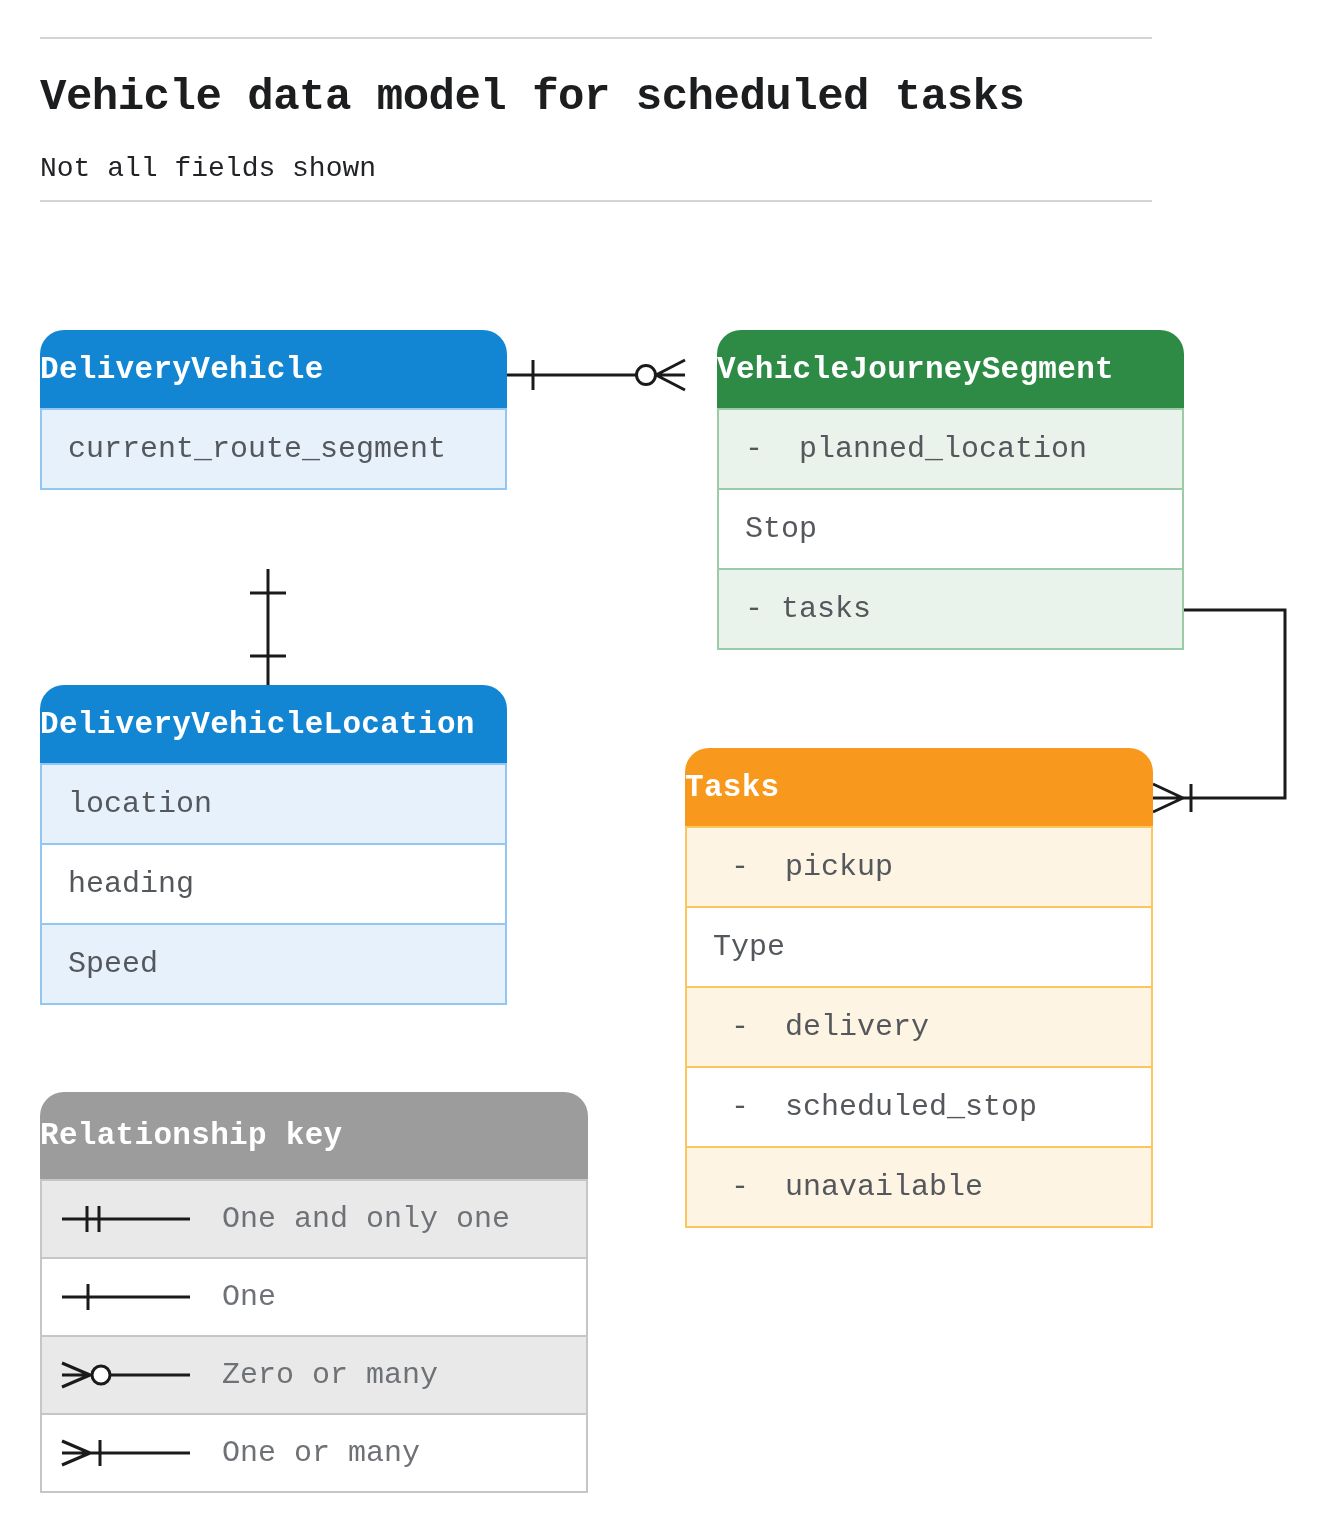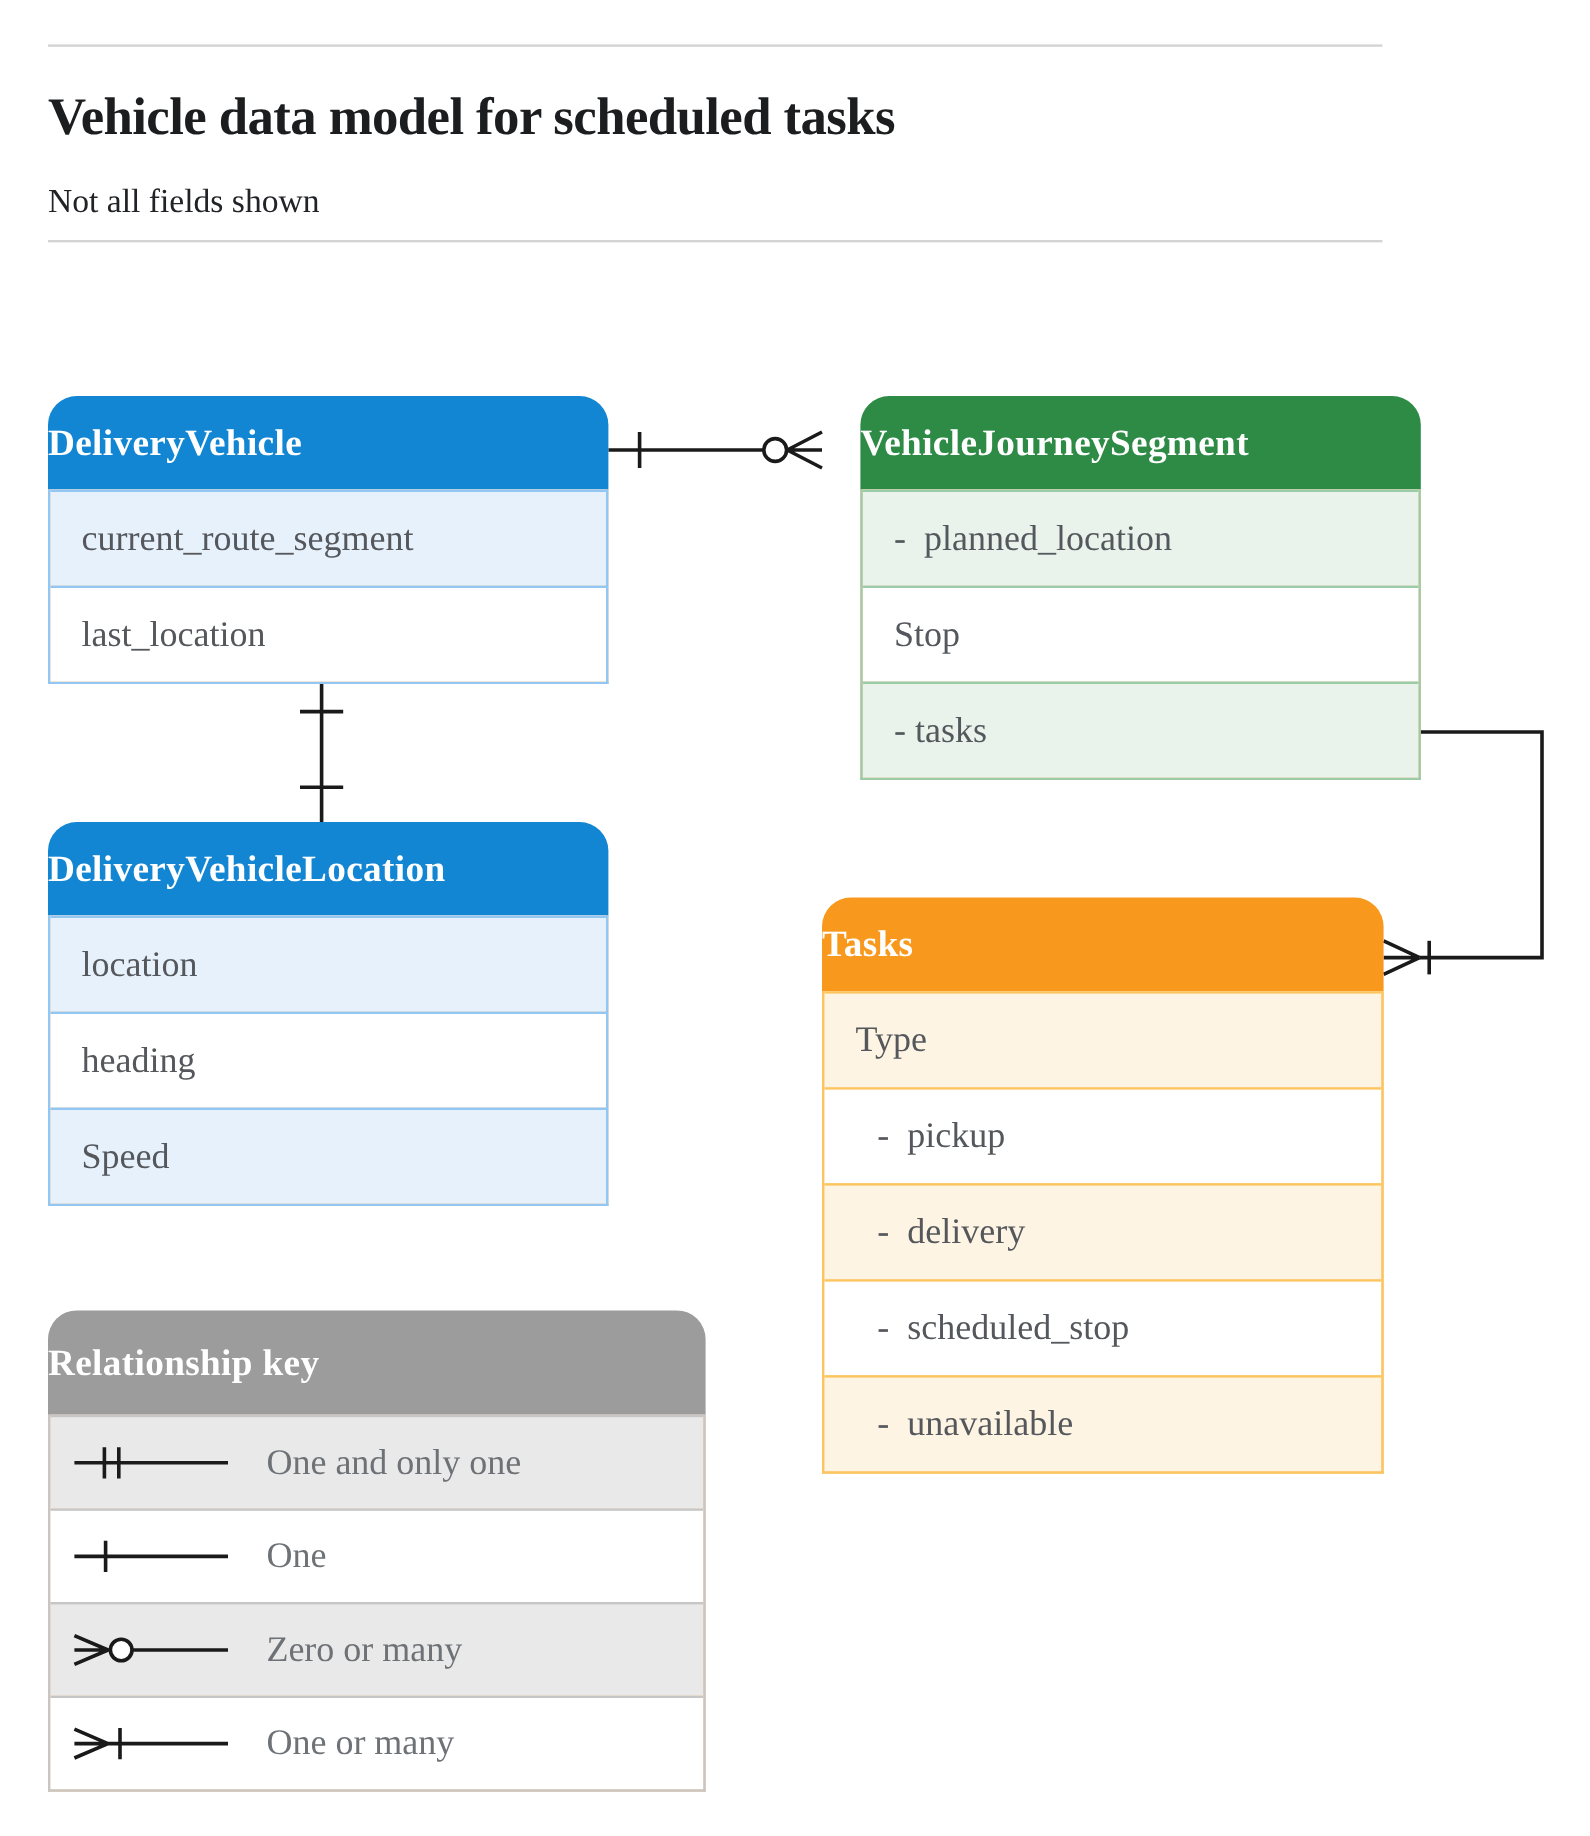--- a/index.html
+++ b/index.html
@@ -1,20 +1,20 @@
 <!DOCTYPE html>
 <html><head>
 <meta charset="utf-8">
 <style>
   html,body{margin:0;padding:0;background:#ffffff;}
   .page{
     position:relative;
     width:1325px;height:1530px;
     background:#ffffff;
-    font-family:Liberation Serif, serif;
+    font-family:Liberation Mono, monospace;
     overflow:hidden;
   }
   .rule{position:absolute;left:40px;width:1112px;height:2px;background:#d4d4d4;}
   .rule-top{top:37px;}
   .rule-bottom{top:200px;}
   .title{
     position:absolute;left:40px;top:72px;
     font-size:44px;font-weight:700;color:#1c1d1f;
     letter-spacing:-0.5px;white-space:nowrap;
   }
@@ -100,21 +100,20 @@
       <line x1="1191" y1="784" x2="1191" y2="812"></line>
     </g>
   </svg>
 
   <div class="entity theme-blue" id="box-dv">
     <div class="entity-header">
       <span>DeliveryVehicle</span>
     </div>
     <div class="rows">
       <div class="row"><span>current_route_segment</span></div>
-      <div class="row"><span>last_location</span></div>
     </div>
   </div>
 
   <div class="entity theme-green" id="box-vjs">
     <div class="entity-header">
       <span>VehicleJourneySegment</span>
     </div>
     <div class="rows">
       <div class="row"><span>-  planned_location</span></div>
       <div class="row"><span>Stop</span></div>
@@ -131,22 +130,22 @@
       <div class="row"><span>heading</span></div>
       <div class="row"><span>Speed</span></div>
     </div>
   </div>
 
   <div class="entity theme-orange" id="box-tasks">
     <div class="entity-header">
       <span>Tasks</span>
     </div>
     <div class="rows">
+      <div class="row indent"><span>-  pickup</span></div>
       <div class="row"><span>Type</span></div>
-      <div class="row indent"><span>-  pickup</span></div>
       <div class="row indent"><span>-  delivery</span></div>
       <div class="row indent"><span>-  scheduled_stop</span></div>
       <div class="row indent"><span>-  unavailable</span></div>
     </div>
   </div>
 
   <div class="entity theme-gray" id="box-key">
     <div class="entity-header">
       <span>Relationship key</span>
     </div>

